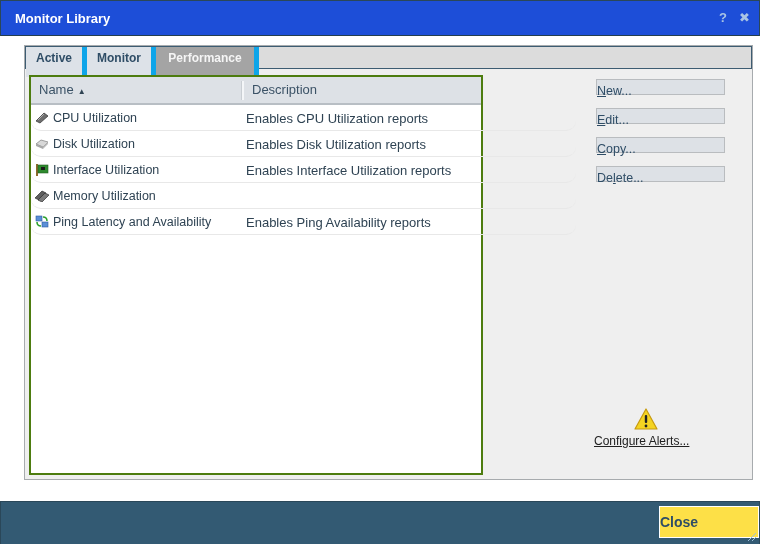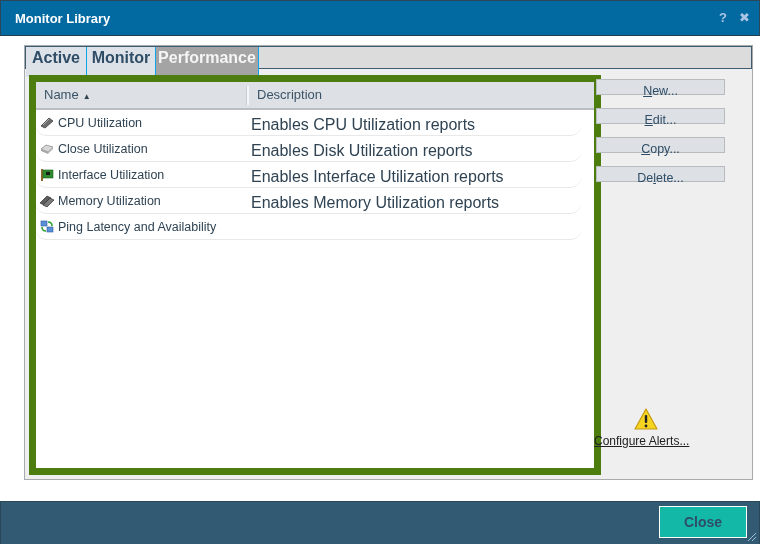--- a/index.html
+++ b/index.html
@@ -4,21 +4,21 @@
 <style>
   html, body { margin:0; padding:0; }
   body {
     width:760px; height:544px; position:relative; overflow:hidden;
     background:#ffffff;
     font-family:"Liberation Sans", "DejaVu Sans", sans-serif;
     font-size:12px; color:#2f4353;
   }
   .titlebar {
     position:absolute; left:0; top:0; width:758px; height:34px;
-    background:#0369a1; border:1px solid #2a4759; border-bottom:1px solid #243e4e;
+    background:#1d4ed8; border:1px solid #2a4759; border-bottom:1px solid #243e4e;
   }
   .titlebar .title {
     position:absolute; left:14px; top:10px; color:#ffffff;
     font-weight:bold; font-size:13px;
   }
   .titlebar .tb-icon {
     position:absolute; top:9px; color:#a9c4e4; font-weight:bold; font-size:13px; cursor:pointer;
   }
   .help { left:718px; }
   .closex { left:738px; font-size:14px; }
@@ -26,70 +26,70 @@
   .panel {
     position:absolute; left:24px; top:45px; width:727px; height:433px;
     border:1px solid #a7abae; background:#efefef;
   }
   .tabstrip {
     position:absolute; left:0; top:0; width:727px; height:23px;
     background:#dcdcdc; border:1px solid #3d5c72; box-sizing:border-box;
   }
   .tab {
     position:absolute; top:0; height:30px; line-height:22px; box-sizing:border-box;
-    font-weight:bold; font-size:16px; text-align:center; cursor:pointer;
-    border-right:1px solid #0ea5e9;
+    font-weight:bold; font-size:12px; text-align:center; cursor:pointer;
+    border-right:5px solid #0ea5e9;
   }
   .tab.t1 { left:0; width:61px; background:#dde2e8; color:#2f4d66; }
   .tab.t2 { left:61px; width:69px; background:#dde2e8; color:#2f4d66; }
   .tab.t3 { left:130px; width:103px; background:#a4a4a4; color:#f5f5f5; }
 
   .grid {
-    position:absolute; left:4px; top:29px; width:572px; height:400px;
-    border:7px solid #4d7c0f; background:#ffffff; box-sizing:border-box;
+    position:absolute; left:4px; top:29px; width:454px; height:400px;
+    border:2px solid #4d7c0f; background:#ffffff; box-sizing:border-box;
   }
   .grid-head {
     position:absolute; left:0; top:0; width:100%; height:28px;
     background:#dde1e6; border-bottom:2px solid #b8bec4; box-sizing:border-box;
   }
   .col-head { position:absolute; top:5px; font-size:13px; color:#3b5266; cursor:pointer; }
   .col-name { left:8px; }
   .col-desc { left:221px; }
   .sort-arrow { font-size:8px; margin-left:4px; color:#2f4353; }
   .col-sep { position:absolute; left:210px; top:4px; width:2px; height:19px; background:#f4f6f8; border-left:1px solid #c9ced3; }
 
   .row {
     position:absolute; left:0; width:545px; height:26px; box-sizing:border-box;
     border-bottom:1px solid #e8e8e8; cursor:pointer;border-radius:10px;
   }
   .row .name { position:absolute; left:22px; top:6px; font-size:12.5px; color:#2f4353; }
-  .row .desc { position:absolute; left:215px; top:6px; font-size:16px; color:#2f4353; }
+  .row .desc { position:absolute; left:215px; top:6px; font-size:13px; color:#2f4353; }
   .row .ico { position:absolute; left:4px; top:6px; width:14px; height:13px; }
 
   .btn {
     position:absolute; left:571px; width:129px; height:16px; box-sizing:border-box;
-    background:#dde1e6; border:1px solid #b9bcbf; text-align:center; line-height:22px;
+    background:#dde1e6; border:1px solid #b9bcbf; line-height:22px;
     font-size:12.5px; color:#2f4d66; cursor:pointer;
   }
   .btn u { text-decoration:underline; }
 
   .warn-icon { position:absolute; left:609px; top:362px; width:24px; height:22px; }
   .alerts-link {
     position:absolute; left:569px; top:388px; font-size:12px; color:#222;
     text-decoration:underline; cursor:pointer;
   }
 
   .footer {
     position:absolute; left:0; top:501px; width:758px; height:42px;
     background:#335a73; border:1px solid #2a4759; border-bottom:2px solid #3a3f44;
   }
   .close-btn {
-    position:absolute; left:658px; top:4px; width:88px; height:32px; box-sizing:border-box;
-    background:#14b8a6; border:1px solid #ffffff; color:#2f4d66; font-weight:bold;
-    font-size:14px; text-align:center; line-height:30px; cursor:pointer;
+    position:absolute; left:658px; top:4px; width:100px; height:32px; box-sizing:border-box;
+    background:#fde047; border:1px solid #ffffff; color:#2f4d66; font-weight:bold;
+    font-size:14px; line-height:30px; cursor:pointer;
   }
   .grip { position:absolute; left:744px; top:28px; width:12px; height:12px; }
 </style>
 </head>
 <body>
 
 <div class="titlebar">
   <span class="title">Monitor Library</span>
   <span class="tb-icon help">?</span>
   <span class="tb-icon closex">✖</span>
@@ -116,48 +116,48 @@
       </svg>
       <span class="name">CPU Utilization</span>
       <span class="desc">Enables CPU Utilization reports</span>
     </div>
     <div class="row" style="top:54px">
       <svg class="ico" viewBox="0 0 14 13">
         <path d="M1 7 L6 3 L13 5 L8 10 Z" fill="#d8d8d8" stroke="#8a8a8a" stroke-width="0.8"></path>
         <path d="M1 7 L1 9 L8 12 L8 10 Z" fill="#a8a8a8"></path>
         <path d="M8 10 L13 5 L13 7 L8 12 Z" fill="#bcbcbc"></path>
       </svg>
-      <span class="name">Close Utilization</span>
+      <span class="name">Disk Utilization</span>
       <span class="desc">Enables Disk Utilization reports</span>
     </div>
     <div class="row" style="top:80px">
       <svg class="ico" viewBox="0 0 14 13">
         <rect x="1" y="1" width="2" height="12" fill="#8c6a2c"></rect>
         <rect x="3" y="2" width="10" height="8" fill="#2e8a2e" stroke="#1f5f1f" stroke-width="0.6"></rect>
         <rect x="6" y="4" width="4" height="3" fill="#1b1b1b"></rect>
       </svg>
       <span class="name">Interface Utilization</span>
       <span class="desc">Enables Interface Utilization reports</span>
     </div>
     <div class="row" style="top:106px">
       <svg class="ico" viewBox="0 0 14 13">
         <path d="M0 9 L7 2 L11 4 L4 11 Z" fill="#5e5e5e" stroke="#2e2e2e" stroke-width="0.7"></path>
         <path d="M3 11 L10 4 L14 6 L7 13 Z" fill="#7a7a7a" stroke="#2e2e2e" stroke-width="0.7"></path>
       </svg>
       <span class="name">Memory Utilization</span>
-      <span class="desc">Enables Memory Utilization reports</span>
     </div>
     <div class="row" style="top:132px">
       <svg class="ico" viewBox="0 0 14 13">
         <rect x="1" y="1" width="6" height="5" fill="#5b8fd6" stroke="#2c5aa0" stroke-width="0.6"></rect>
         <rect x="7" y="7" width="6" height="5" fill="#5b8fd6" stroke="#2c5aa0" stroke-width="0.6"></rect>
         <path d="M8 2 Q12 2 12 6" stroke="#2ea12e" stroke-width="1.6" fill="none"></path>
         <path d="M6 11 Q2 11 2 7" stroke="#2ea12e" stroke-width="1.6" fill="none"></path>
       </svg>
       <span class="name">Ping Latency and Availability</span>
+      <span class="desc">Enables Ping Availability reports</span>
     </div>
   </div>
 
   <div class="btn" style="top:33px"><u>N</u><span>ew...</span></div>
   <div class="btn" style="top:62px"><u>E</u><span>dit...</span></div>
   <div class="btn" style="top:91px"><u>C</u><span>opy...</span></div>
   <div class="btn" style="top:120px"><span>De</span><u>l</u><span>ete...</span></div>
 
   <svg class="warn-icon" viewBox="0 0 24 22">
     <path d="M12 1 L23 21 L1 21 Z" fill="#f5d422" stroke="#c79a10" stroke-width="1.2" stroke-linejoin="round"></path>

